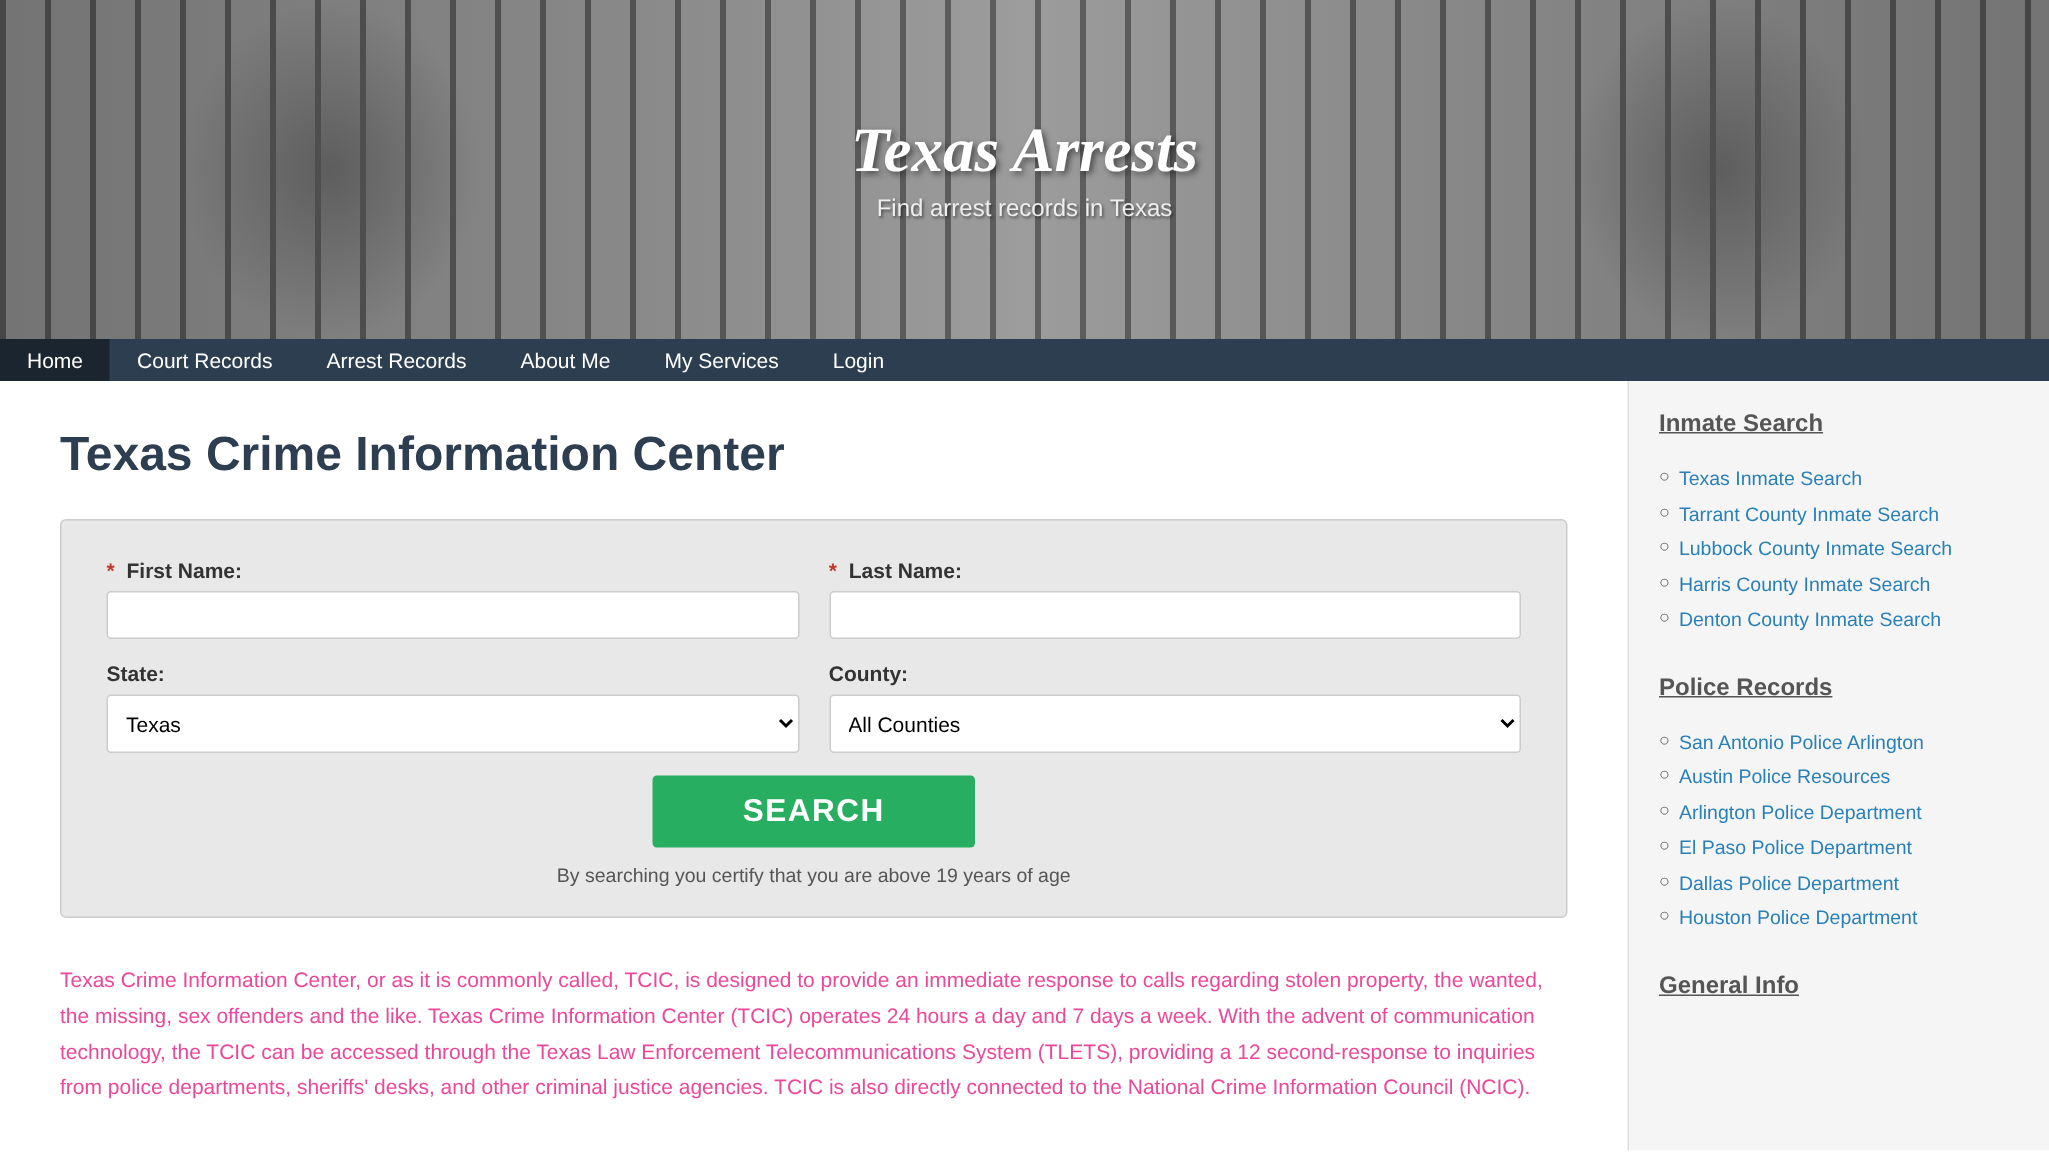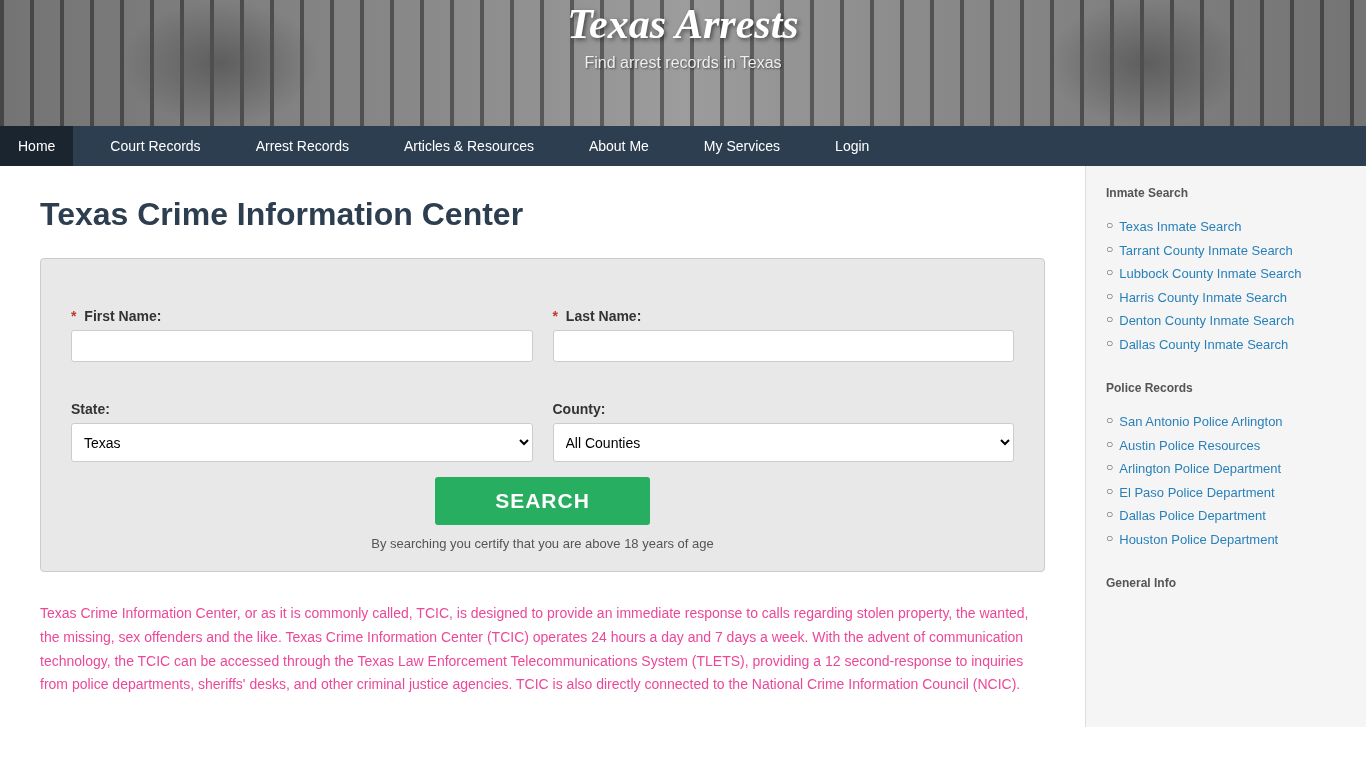--- a/index.html
+++ b/index.html
@@ -1,26 +1,26 @@
 <!DOCTYPE html>
 <html><head>
   <meta charset="utf-8">
   <style>
     * { margin: 0; padding: 0; box-sizing: border-box; }
     body { font-family: Arial, sans-serif; font-size: 14px; color: #333; background: #fff; }
 
     
     .site-header {
       position: relative;
-      height: 126px;
+      height: 226px;
       background: #555;
       overflow: hidden;
       display: flex;
       align-items: center;
-      justify-content: flex-start;
+      justify-content: center;
       flex-direction: column;
     }
     .header-bg {
       position: absolute;
       top: 0; left: 0; right: 0; bottom: 0;
       background: linear-gradient(to right, #888 0%, #aaa 30%, #ccc 50%, #aaa 70%, #888 100%);
       opacity: 0.6;
     }
     .header-bg-bars {
       position: absolute;
@@ -60,24 +60,23 @@
     .site-subtitle {
       font-size: 16px;
       color: #eee;
       margin-top: 6px;
       text-shadow: 1px 1px 2px rgba(0,0,0,0.5);
     }
 
     
     .main-nav {
       background: #2c3e50;
-      height: 40px;
+      height: 28px;
       display: flex;
       align-items: stretch;
-      gap: 19px;
     }
     .main-nav a {
       color: #fff;
       text-decoration: none;
       padding: 0 18px;
       display: flex;
       align-items: center;
       font-size: 14px;
       white-space: nowrap;
     }
@@ -128,21 +127,20 @@
       margin-bottom: 15px;
     }
     .form-group {
       flex: 1;
     }
     .form-group label {
       display: block;
       margin-bottom: 6px;
       font-weight: bold;
       font-size: 14px;
-      margin-top: 24px;
     }
     .form-group label .required {
       color: #c0392b;
       margin-right: 4px;
     }
     .form-group input[type="text"] {
       width: 100%;
       padding: 6px 8px;
       border: 1px solid #ccc;
       border-radius: 3px;
@@ -186,25 +184,26 @@
       font-size: 14px;
       line-height: 1.7;
       color: #ec4899;
     }
 
     
     .sidebar-section {
       margin-bottom: 25px;
     }
     .sidebar-section-title {
-      font-size: 12px;
+      font-size: 16px;
       font-weight: bold;
       color: #555;
       margin-bottom: 10px;
       padding-bottom: 5px;
+      text-decoration: underline;
     }
     .sidebar-list {
       list-style: none;
       padding: 0;
     }
     .sidebar-list li {
       padding: 2px 0;
       display: flex;
       align-items: flex-start;
     }
@@ -234,21 +233,20 @@
   <div class="header-content">
     <h1 class="site-title">Texas Arrests</h1>
     <p class="site-subtitle">Find arrest records in Texas</p>
   </div>
 </header>
 
 <nav class="main-nav">
   <a href="#" class="active">Home</a>
   <a href="#">Court Records</a>
   <a href="#">Arrest Records</a>
-  <a href="#">Articles &amp; Resources</a>
   <a href="#">About Me</a>
   <a href="#">My Services</a>
   <a href="#">Login</a>
 </nav>
 
 <div class="page-container">
 
   <main class="main-content">
     <h2 class="page-title">Texas Crime Information Center</h2>
 
@@ -279,21 +277,21 @@
         <div class="form-group">
           <label>County:</label>
           <select>
             <option>All Counties</option>
           </select>
         </div>
       </div>
       <div class="search-btn-row">
         <button class="search-button">SEARCH</button>
         <br>
-        <span class="search-disclaimer">By searching you certify that you are above 18 years of age</span>
+        <span class="search-disclaimer">By searching you certify that you are above 19 years of age</span>
       </div>
     </div>
 
     <p class="description-text">Texas Crime Information Center, or as it is commonly called, TCIC, is designed to provide an immediate response to calls regarding stolen property, the wanted, the missing, sex offenders and the like. Texas Crime Information Center (TCIC) operates 24 hours a day and 7 days a week. With the advent of communication technology, the TCIC can be accessed through the Texas Law Enforcement Telecommunications System (TLETS), providing a 12 second-response to inquiries from police departments, sheriffs' desks, and other criminal justice agencies. TCIC is also directly connected to the National Crime Information Council (NCIC).</p>
   </main>
 
   <aside class="sidebar">
 
     <div class="sidebar-section">
       <div class="sidebar-section-title">Inmate Search</div>
@@ -306,23 +304,20 @@
           </li>
         <li>
             <a href="#">Lubbock County Inmate Search</a>
           </li>
         <li>
             <a href="#">Harris County Inmate Search</a>
           </li>
         <li>
             <a href="#">Denton County Inmate Search</a>
           </li>
-        <li>
-            <a href="#">Dallas County Inmate Search</a>
-          </li>
       </ul>
     </div>
 
     <div class="sidebar-section">
       <div class="sidebar-section-title">Police Records</div>
       <ul class="sidebar-list">
         <li>
             <a href="#">San Antonio Police Arlington</a>
           </li>
         <li>

